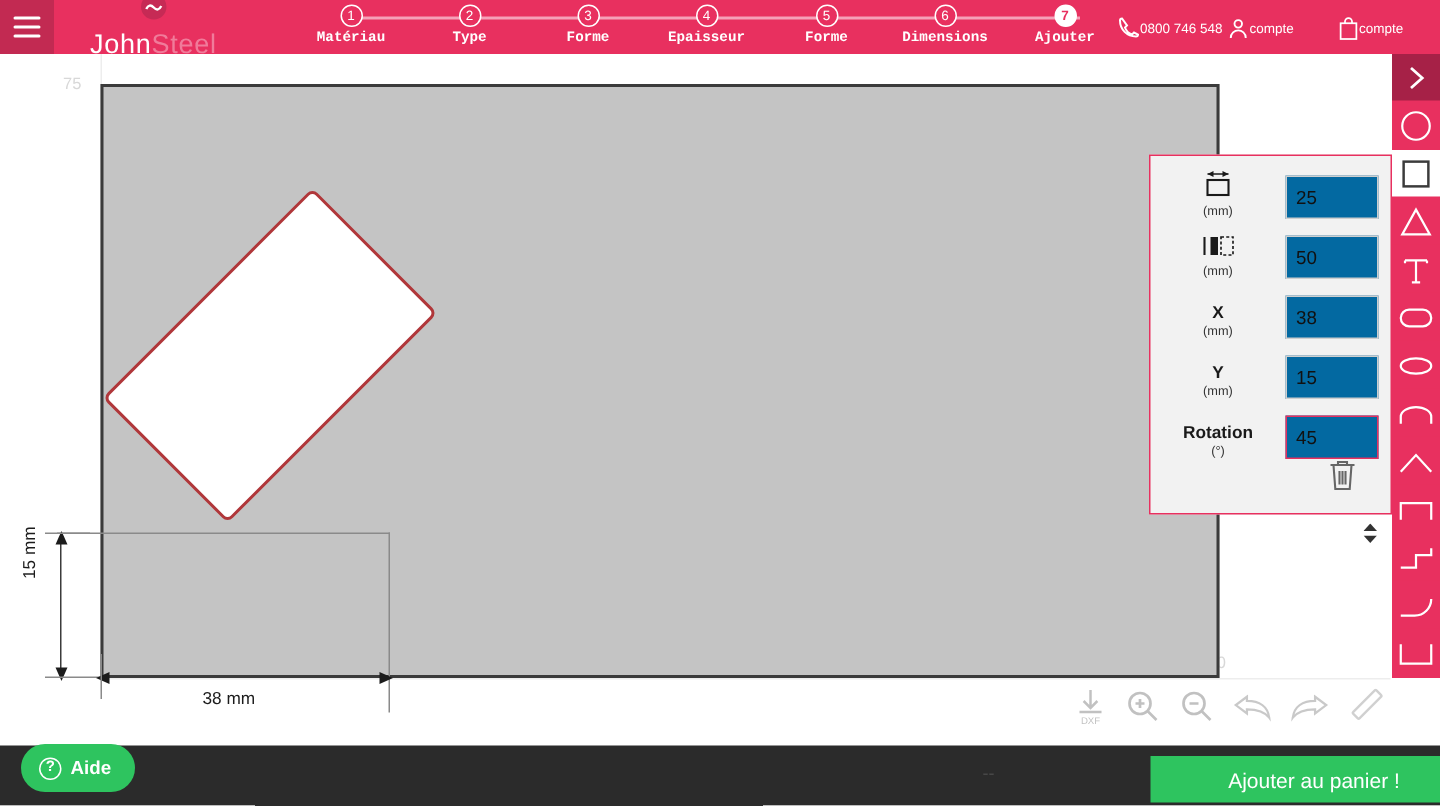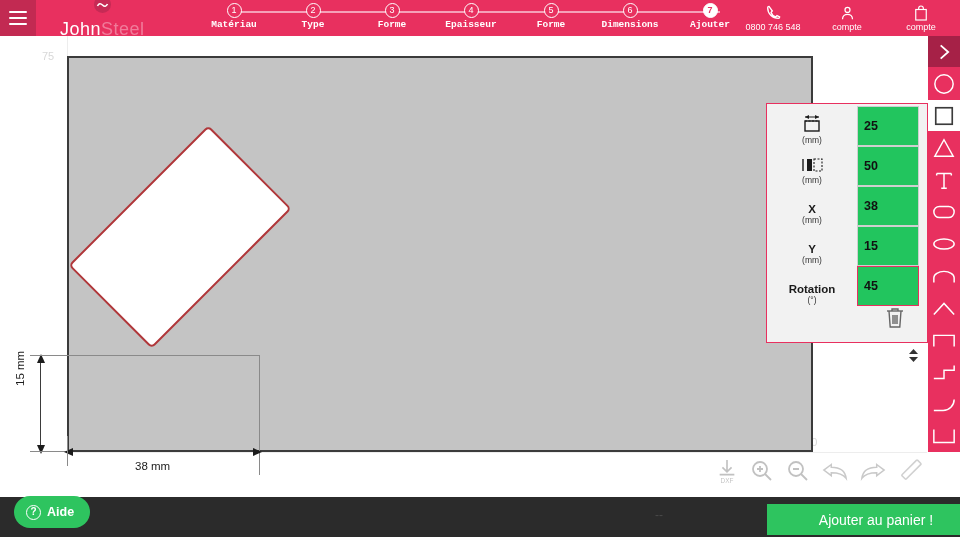--- a/index.html
+++ b/index.html
@@ -54,21 +54,21 @@
     margin-top: 1px; font-size: 9.5px; color: #ffffff; font-weight: bold;
     white-space: nowrap;
     font-family: Liberation Mono, monospace;
   }
 
   #header-right {
     position: absolute; right: 6px; top: 0; height: 36px;
     display: flex; align-items: center; gap: 16px; padding-right: 4px;
   }
   .hr-item {
-    display: flex; flex-direction: column; align-items: center;
+    display: flex; align-items: center;
     color: #fff; cursor: pointer; width: 58px;
   }
   .hr-item .ico { height: 17px; display: flex; align-items: flex-end; }
   .hr-item .txt { font-size: 9px; margin-top: 1px; white-space: nowrap; }
 
   
   #canvas-area {
     position: absolute; left: 0; top: 36px; width: 960px; height: 461px;
     background: #ffffff; overflow: hidden;
   }
@@ -106,24 +106,23 @@
     position: absolute; left: 0; width: 162px; height: 40px;
     display: flex; align-items: flex-end;
   }
   .prop-lbl {
     width: 90px; text-align: center; font-size: 10px; color: #1a1a1a;
     display: flex; flex-direction: column; align-items: center; line-height: 1.15;
   }
   .prop-lbl .big { font-size: 11.5px; font-weight: bold; }
   .prop-lbl .unit { font-size: 8.5px; color: #333; }
   .prop-input {
-    width: 62px; height: 40px; background: #22c55e; border: 1px solid #cfcfcf;
+    width: 62px; height: 29px; background: #0369a1; border: 1px solid #cfcfcf;
     font-size: 12.5px; padding: 0 6px; color: #111;
     font-family: "Liberation Sans", sans-serif;
-    font-weight: bold;
   }
   .prop-input.accent { border: 1.5px solid #e8305f; }
   #spinner {
     position: absolute; right: 8px; top: 240px; width: 12px; height: 22px;
     display: flex; flex-direction: column; justify-content: center; gap: 3px;
     align-items: center; cursor: pointer;
   }
   #trash {
     position: absolute; right: 22px; bottom: 8px; cursor: pointer;
   }

